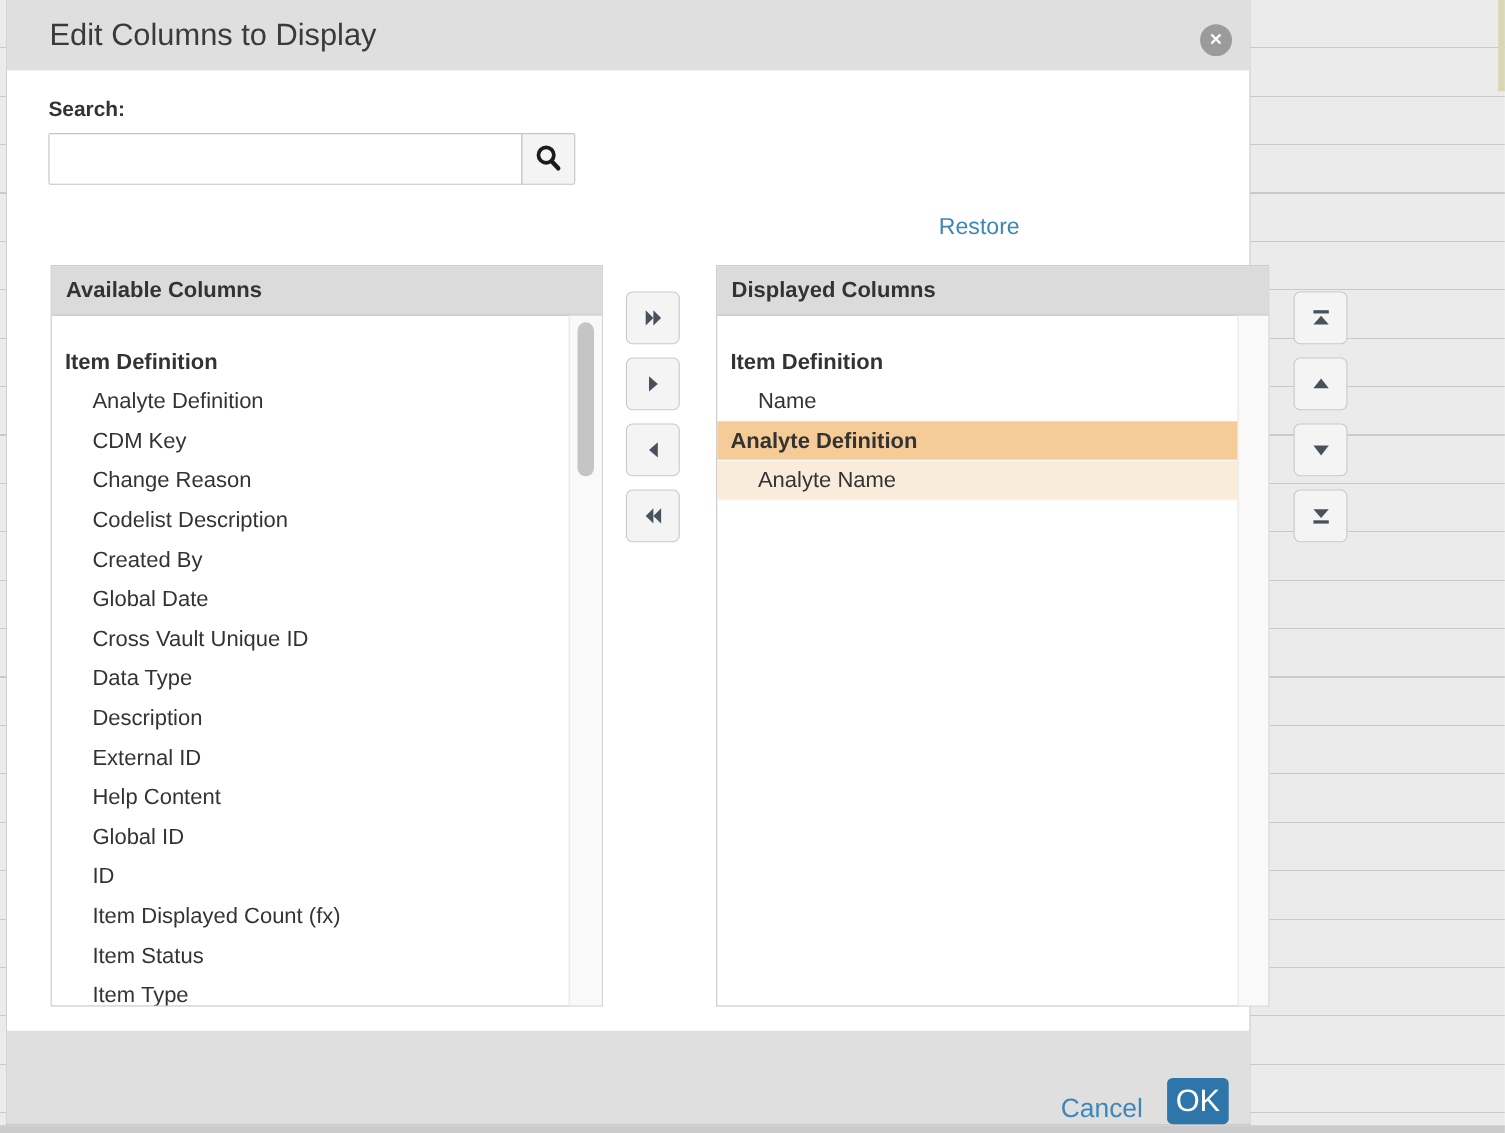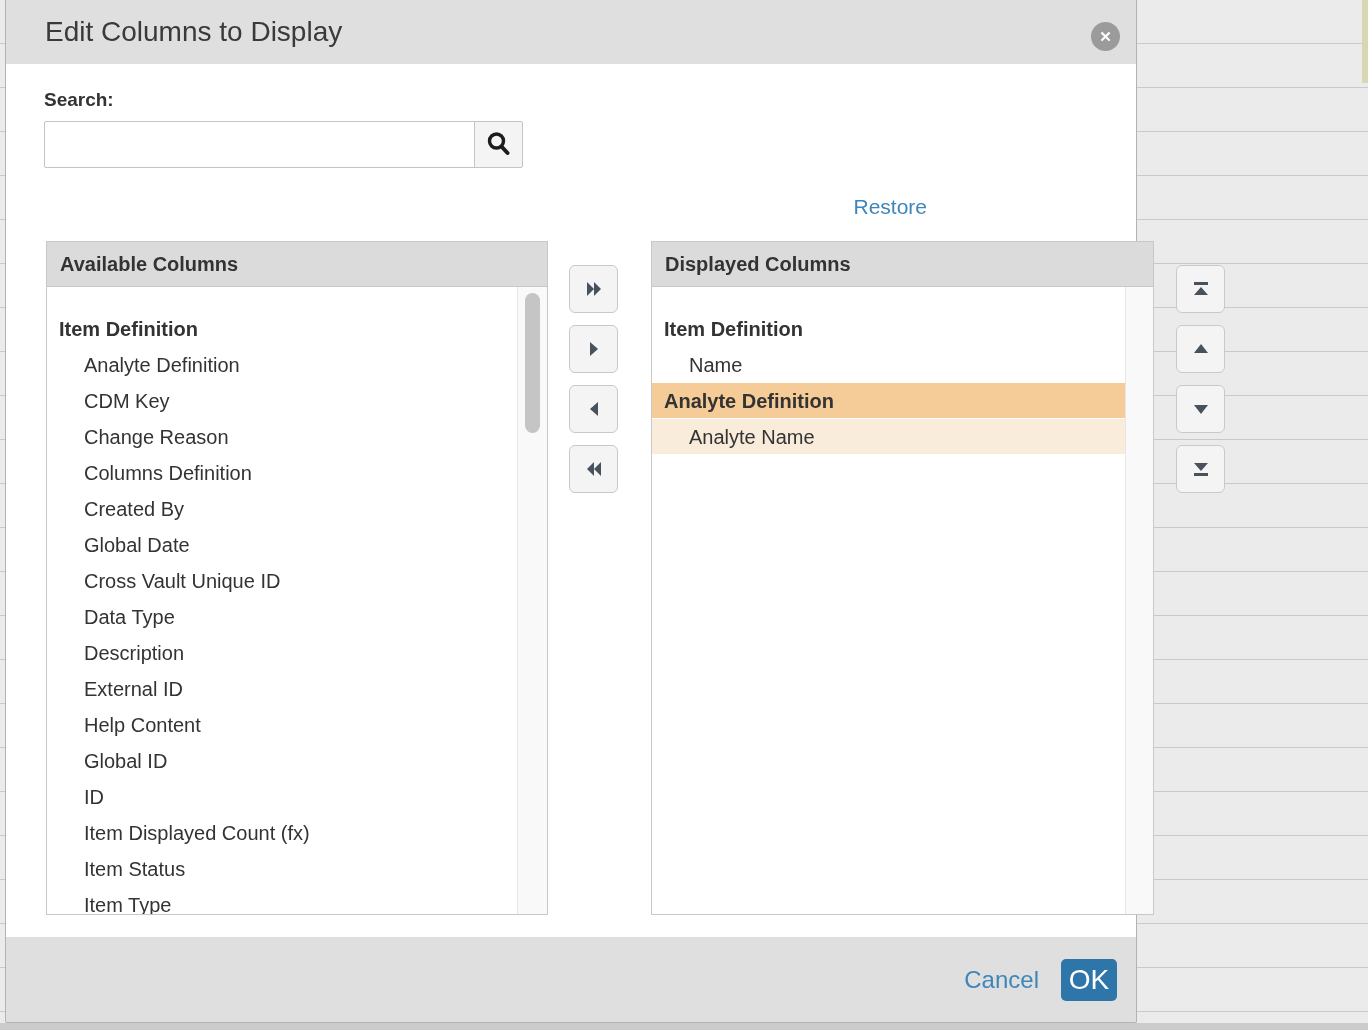--- a/index.html
+++ b/index.html
@@ -73,21 +73,21 @@
     background:#f4f4f4; cursor:pointer; display:flex; align-items:center; justify-content:center;
   }
   .transfer-col .sq-btn { left:563px; }
   .order-col    .sq-btn { left:1170px; }
   .sq-btn.r1 { top:265px; } .sq-btn.r2 { top:325px; } .sq-btn.r3 { top:385px; } .sq-btn.r4 { top:445px; }
   .sq-btn svg { display:block; }
 
   
   .modal-footer {
     position:absolute; left:0; right:0; top:937px; height:85px; background:#dfdfdf;
-    display:flex; align-items:center; justify-content:flex-end; padding-right:19px; gap:22px;
+    display:flex; align-items:flex-end; justify-content:flex-end; padding-right:19px; gap:22px;
   }
   .cancel-link { font-size:24px; color:var(--link-blue,#3e86ba); text-decoration:none; cursor:pointer; }
   .ok-btn {
     width:56px; height:42px; border:none; border-radius:5px; background:var(--accent-blue,#2e76a9);
     color:#fff; font-size:28px; cursor:pointer; font-family:"Liberation Sans", sans-serif;
   }
 </style>
 </head>
 <body>
 
@@ -121,21 +121,21 @@
   <a class="restore-link">Restore</a>
 
   <div class="panel available">
     <div class="panel-header">Available Columns</div>
     <div class="panel-list">
 
     <div class="row group"><span class="row-label">Item Definition</span></div>
         <div class="row"><span class="row-label">Analyte Definition</span></div>
         <div class="row"><span class="row-label">CDM Key</span></div>
         <div class="row"><span class="row-label">Change Reason</span></div>
-        <div class="row"><span class="row-label">Columns Definition</span></div>
+        <div class="row"><span class="row-label">Codelist Description</span></div>
         <div class="row"><span class="row-label">Created By</span></div>
         <div class="row"><span class="row-label">Global Date</span></div>
         <div class="row"><span class="row-label">Cross Vault Unique ID</span></div>
         <div class="row"><span class="row-label">Data Type</span></div>
         <div class="row"><span class="row-label">Description</span></div>
         <div class="row"><span class="row-label">External ID</span></div>
         <div class="row"><span class="row-label">Help Content</span></div>
         <div class="row"><span class="row-label">Global ID</span></div>
         <div class="row"><span class="row-label">ID</span></div>
         <div class="row"><span class="row-label">Item Displayed Count (fx)</span></div>

